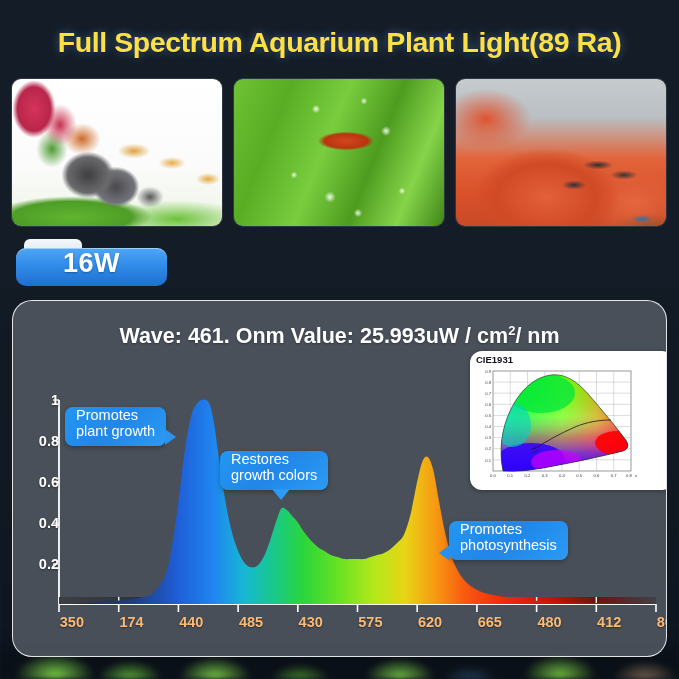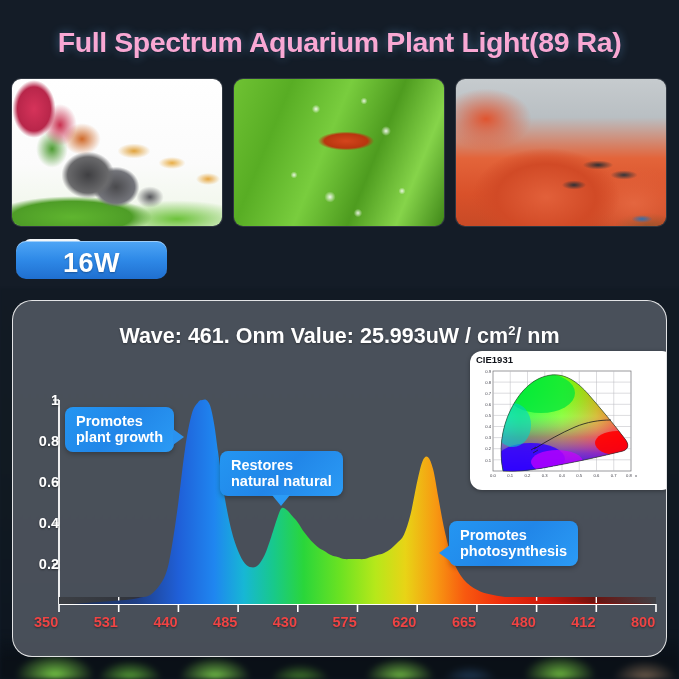--- a/index.html
+++ b/index.html
@@ -43,21 +43,21 @@
       radial-gradient(ellipse 50px 28px at 560px 42px, rgba(115,195,65,.9), transparent 72%),
       radial-gradient(ellipse 45px 26px at 645px 46px, rgba(160,130,100,.7), transparent 72%),
       linear-gradient(180deg, rgba(8,14,20,0) 0%, #0a1017 60%);
     filter: blur(2.5px);
   }
 
   
   .title {
     position: absolute; left: 0; top: 26px; width: 679px;
     text-align: center;
-    font-size: 28.5px; font-weight: bold; color: #f9a8d4;
+    font-size: 28.5px; font-weight: bold; color: #fde047;
     letter-spacing: -0.4px;
     text-shadow: 0 0 10px rgba(120,190,255,.45), 0 1px 2px rgba(0,0,0,.6);
     white-space: nowrap;
   }
 
   
   .photos {
     position: absolute; left: 12px; top: 79px;
     width: 655px; height: 147px;
     display: flex; gap: 12px;
@@ -113,25 +113,25 @@
   }
 
   
   .badge-wrap { position: absolute; left: 16px; top: 239px; }
   .badge-tab {
     position: absolute; left: 8px; top: 0; width: 58px; height: 17px;
     border-radius: 6px 6px 0 0;
     background: linear-gradient(180deg, #f4f7fa 0%, #dde5ee 100%);
   }
   .badge {
-    position: relative; margin-top: 2px;
+    position: relative; margin-top: 9px;
     width: 151px; height: 38px; border-radius: 10px;
     background: linear-gradient(180deg, #4fa6f6 0%, #2f8ae8 48%, #1f6fd0 100%);
     box-shadow: inset 0 1px 0 rgba(255,255,255,.45);
-    display: flex; align-items: flex-end; justify-content: center;
+    display: flex; align-items: flex-start; justify-content: center;
   }
   .badge span {
     font-size: 27px; font-weight: bold; color: #fff; letter-spacing: .5px;
     text-shadow: 0 1px 2px rgba(0,0,0,.3);
   }
 
   
   .panel {
     position: absolute; left: 12px; top: 300px;
     width: 655px; height: 357px;
@@ -161,44 +161,44 @@
   .ylabels { position: absolute; left: 0; top: 0; width: 46px; height: 357px; }
   .ylabel {
     position: absolute; right: 0; width: 44px; text-align: right;
     font-size: 14.5px; font-weight: bold; color: #fff;
     text-shadow: 0 1px 2px rgba(0,0,0,.45);
     transform: translateY(-50%);
   }
   .xlabels { position: absolute; left: 0; top: 0; width: 655px; height: 357px; }
   .xlabel {
     position: absolute; top: 313px; width: 50px; margin-left: -25px;
-    text-align: left;
-    font-size: 14.5px; font-weight: bold; color: #ef4444;
+    text-align: right;
+    font-size: 14.5px; font-weight: bold; color: #fdba74;
     text-shadow: 0 1px 2px rgba(0,0,0,.45);
   }
 
   
   .cie {
     position: absolute; left: 457px; top: 50px; width: 204px; height: 139px;
     background: #ffffff; border-radius: 12px;
     box-shadow: 0 1px 4px rgba(0,0,0,.35);
   }
   .cie-title {
     position: absolute; left: 6px; top: 3px;
     font-size: 9.5px; font-weight: bold; color: #10131a;
   }
   .cie-plot { position: absolute; left: 9px; top: 16px; width: 160px; height: 112px; }
 
   
   .callout {
     position: absolute;
     background: linear-gradient(135deg, #2496f2 0%, #2186e8 50%, #2b9bf5 100%);
     border-radius: 8px;
-    padding: 6px 11px 7px 11px;
-    color: #fff; font-size: 14.5px; line-height: 1.12; font-weight: bold;
+    padding: 0 11px 7px 11px;
+    color: #fff; font-size: 14.5px; line-height: 1.12; font-weight: normal;
     white-space: pre-line;
     box-shadow: 0 2px 5px rgba(0,0,0,.28);
   }
   .callout::after { content: ""; position: absolute; width: 0; height: 0; }
   .callout.tail-right::after {
     right: -10px; top: 22px;
     border-top: 8px solid transparent; border-bottom: 8px solid transparent;
     border-left: 11px solid #2a92ef;
   }
   .callout.tail-down::after {
@@ -326,21 +326,21 @@
   <div class="ylabels">
     <div class="ylabel" style="top:99px">1</div>
     <div class="ylabel" style="top:140px">0.8</div>
     <div class="ylabel" style="top:181px">0.6</div>
     <div class="ylabel" style="top:222px">0.4</div>
     <div class="ylabel" style="top:263px">0.2</div>
   </div>
 
   <div class="xlabels">
     <div class="xlabel" style="left:46px">350</div>
-    <div class="xlabel" style="left:105.7px">531</div>
+    <div class="xlabel" style="left:105.7px">174</div>
     <div class="xlabel" style="left:165.4px">440</div>
     <div class="xlabel" style="left:225.1px">485</div>
     <div class="xlabel" style="left:284.8px">430</div>
     <div class="xlabel" style="left:344.5px">575</div>
     <div class="xlabel" style="left:404.2px">620</div>
     <div class="xlabel" style="left:463.9px">665</div>
     <div class="xlabel" style="left:523.6px">480</div>
     <div class="xlabel" style="left:583.3px">412</div>
     <div class="xlabel" style="left:643px">800</div>
   </div>
@@ -431,17 +431,17 @@
         <text x="12" y="72.3">0.3</text>
         <text x="12" y="83.4">0.2</text>
         <text x="12" y="94.5">0.1</text>
       </g>
     </svg>
   </div>
 
   <div class="callout tail-right" id="callout-0">Promotes
 plant growth</div>
   <div class="callout tail-down" id="callout-1">Restores
-natural natural</div>
+growth colors</div>
   <div class="callout tail-left" id="callout-2">Promotes
 photosynthesis</div>
 
 </div>
 
 </body></html>

